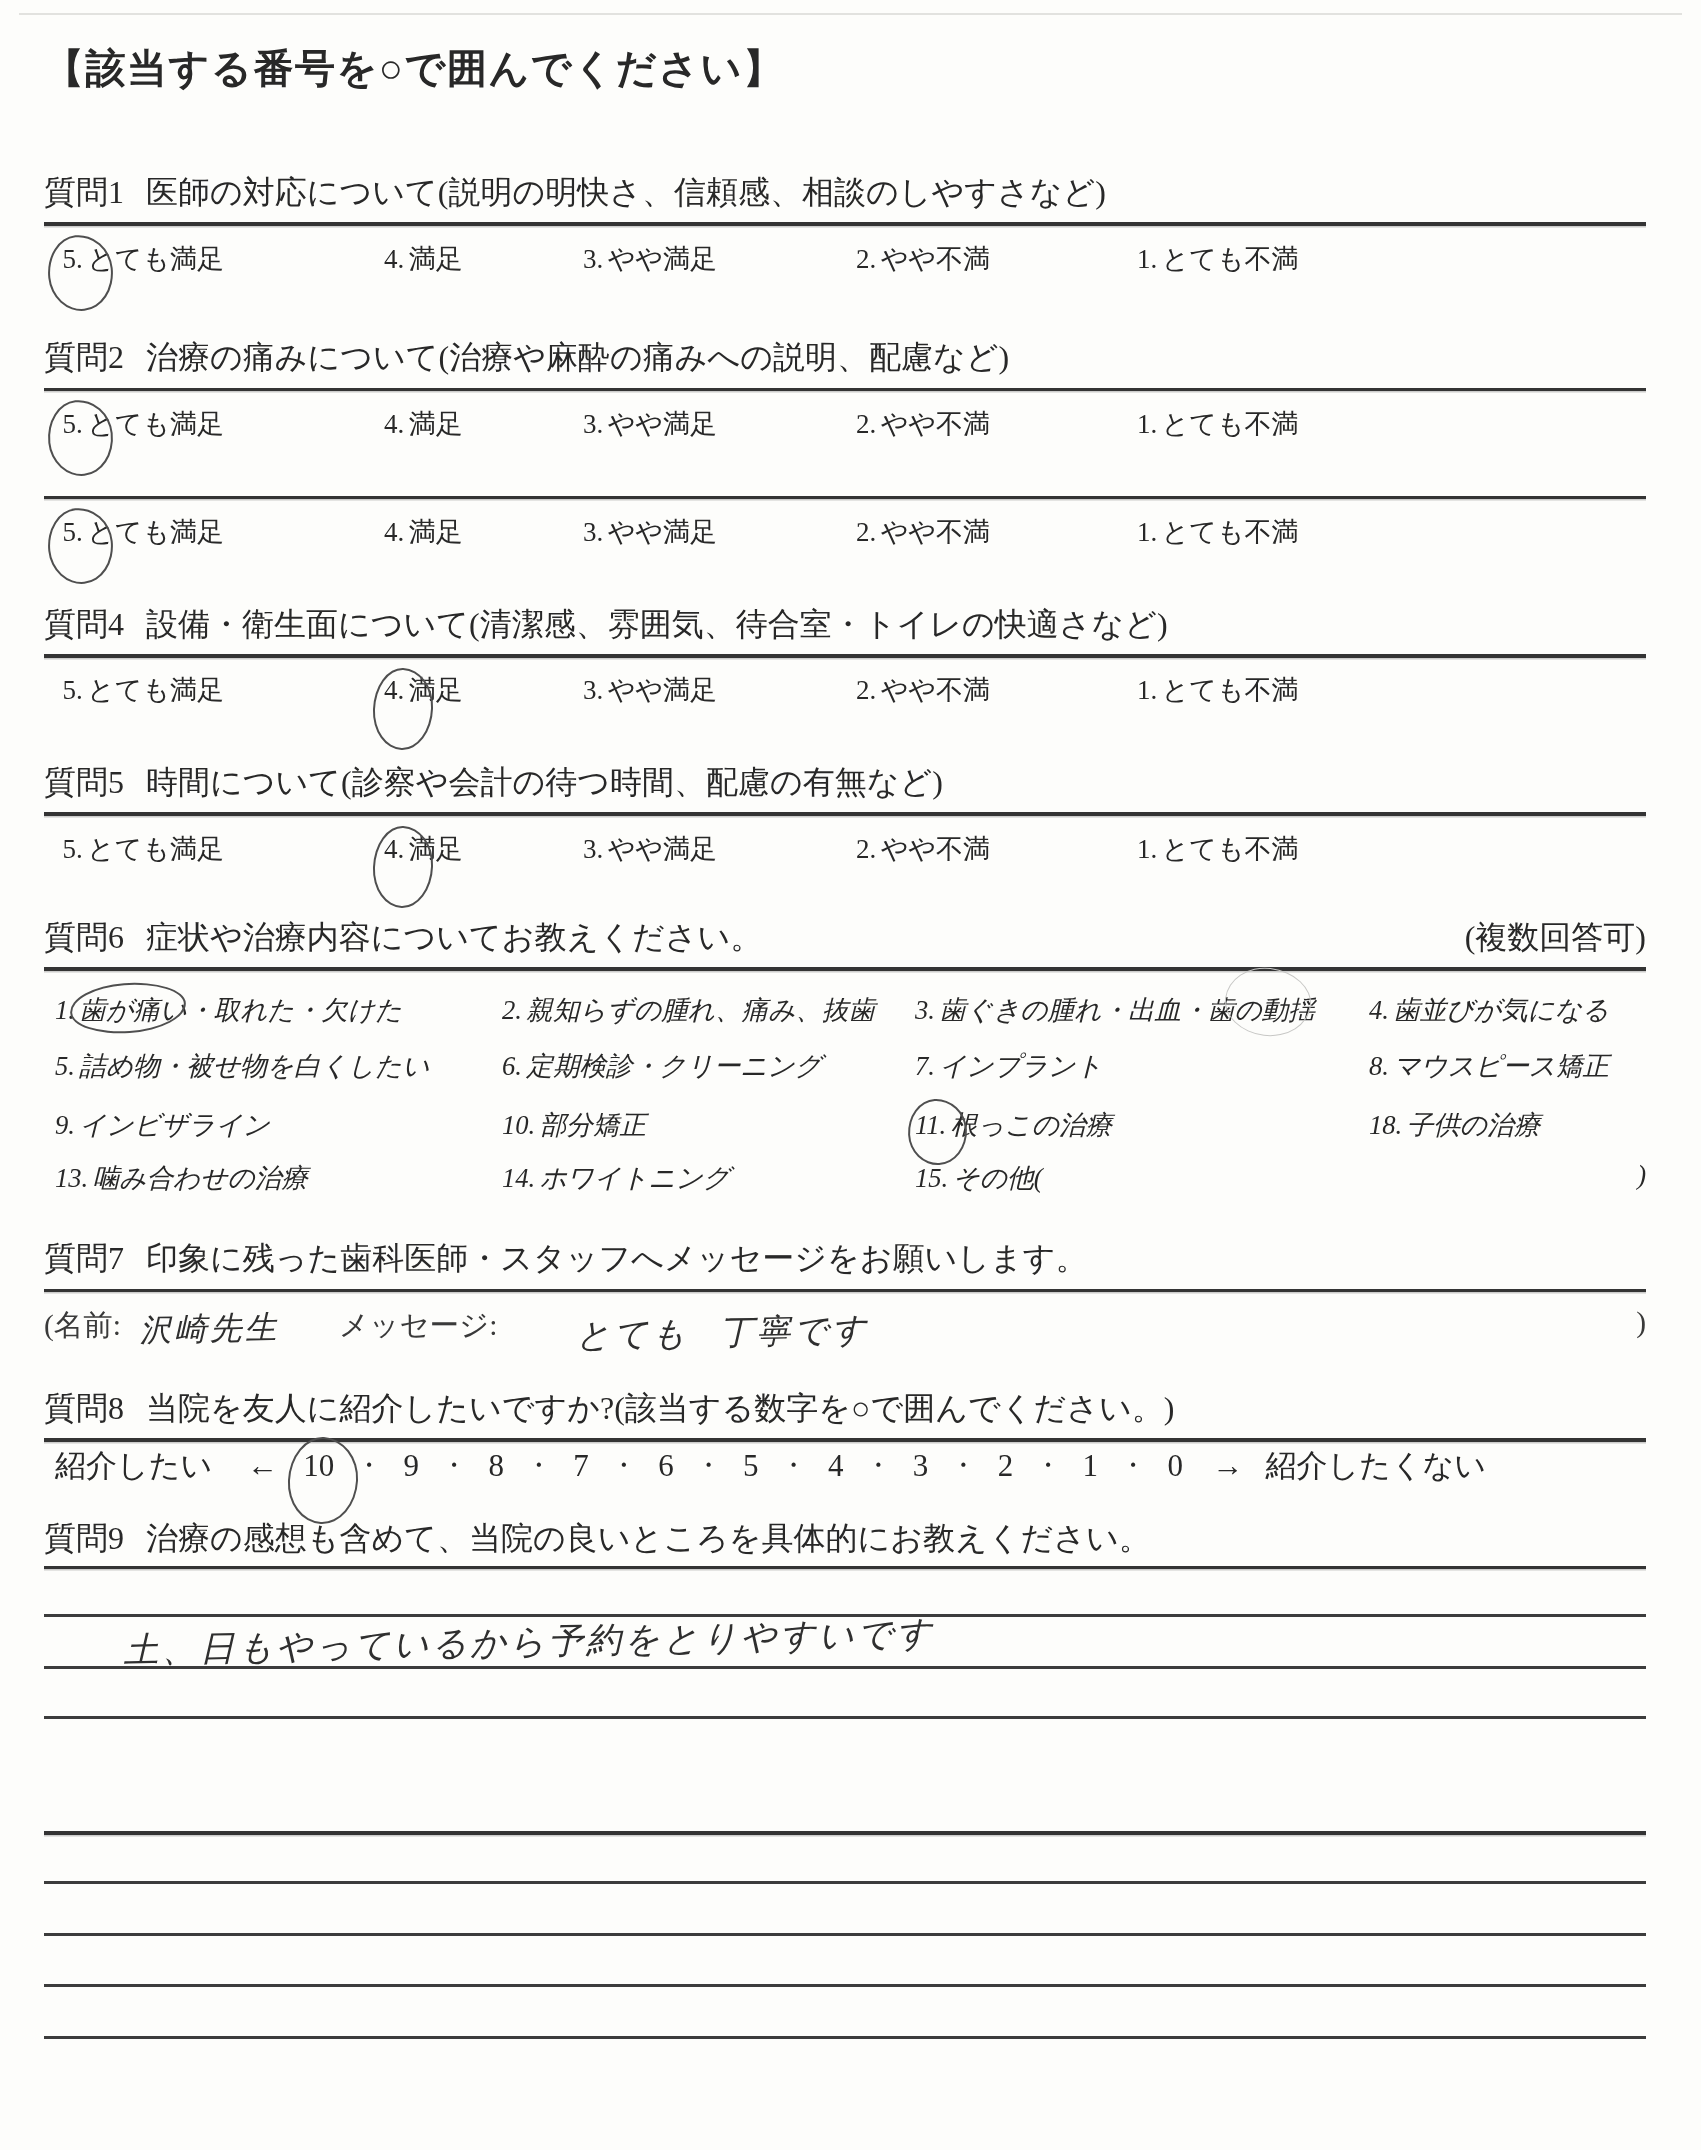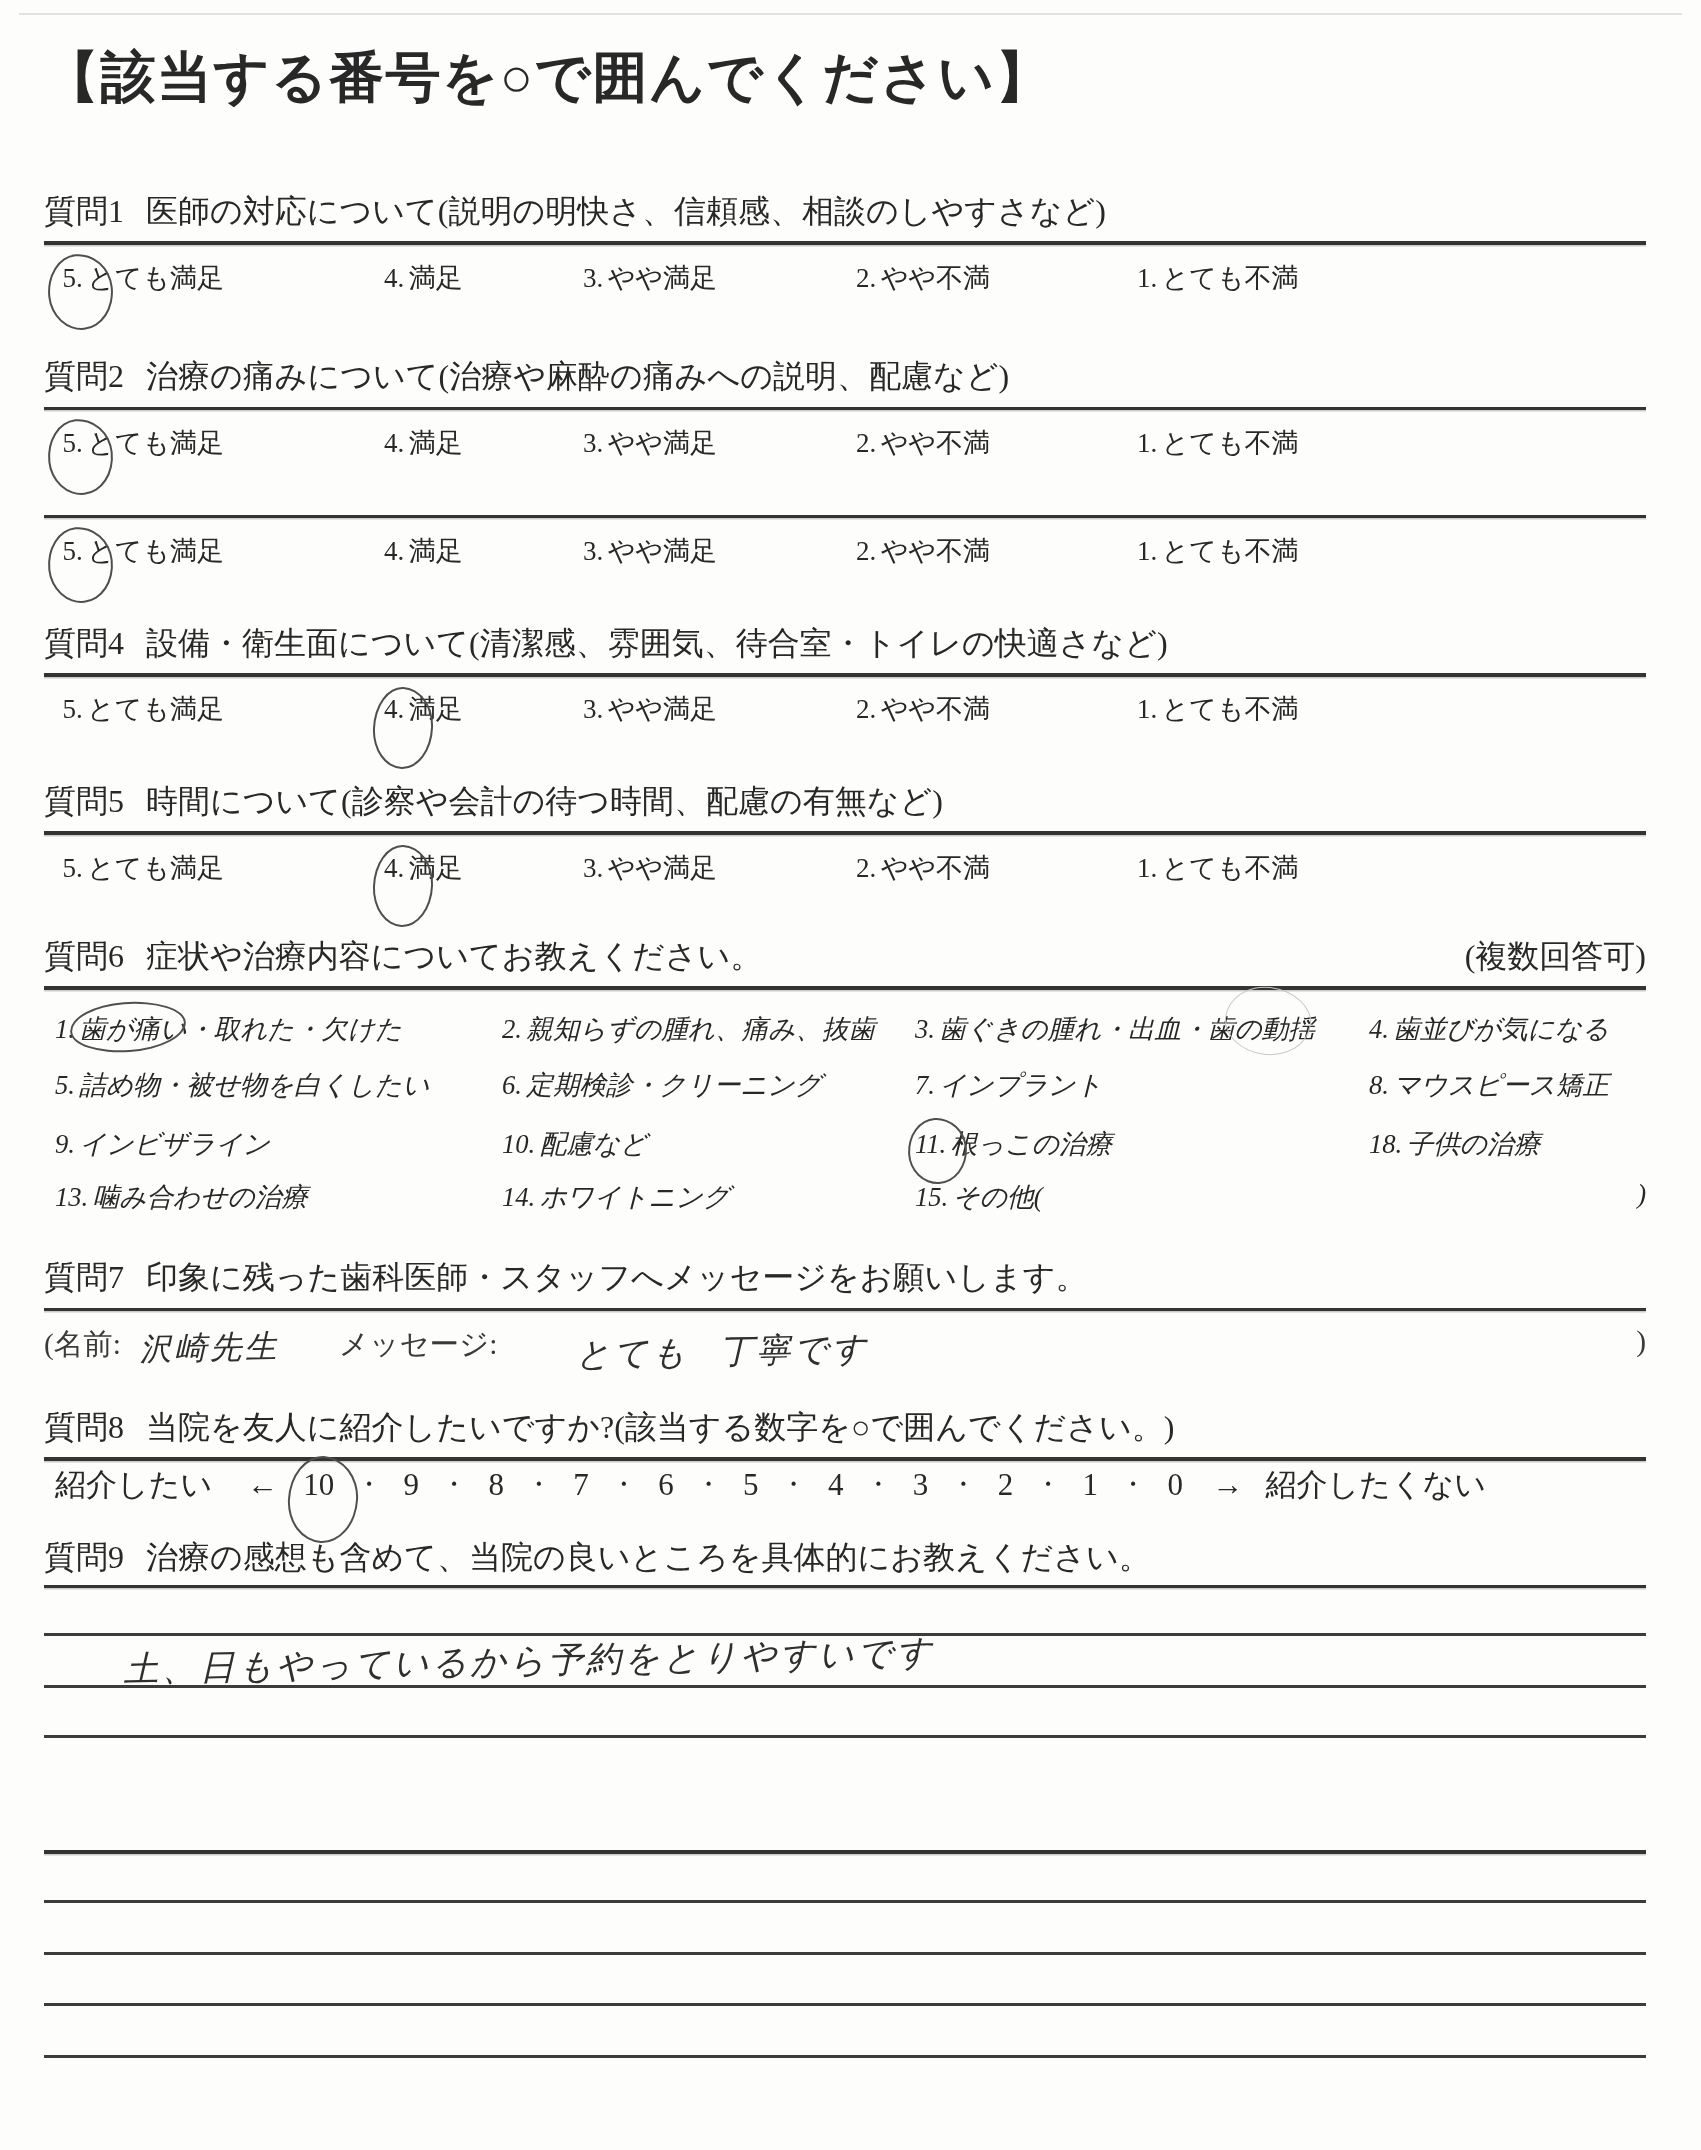--- a/index.html
+++ b/index.html
@@ -3,21 +3,21 @@
 <meta charset="utf-8">
 <style>
   html,body { margin:0; padding:0; background:#9a9a9a; }
   .page {
     position:relative; width:1701px; height:2151px; margin:0 auto;
     background:#fdfdfb; color:#282828; overflow:hidden; box-sizing:border-box;
     padding:0 55px 0 44px;
     font-family:"Liberation Serif","DejaVu Serif",serif;
   }
   .topline { position:absolute; top:13.3px; left:19px; right:19px; height:2.2px; background:#e2e2df; }
-  .title { padding-top:41px; font-size:55px; font-weight:bold; letter-spacing:1.5px; white-space:nowrap; }
+  .title { padding-top:41px; font-size:40px; font-weight:bold; letter-spacing:1.5px; white-space:nowrap; }
   .q-head { font-size:32px; line-height:40px; white-space:nowrap; font-weight:500; }
   .q-head.flex { display:flex; justify-content:space-between;gap:48px; }
   .q-label { margin-right:22px; }
   .rule { height:3.7px; background:#343434; margin-top:10.3px; box-shadow:0 1.5px 0 rgba(60,60,60,.25); }
   .rule.tight { margin-top:7.4px; }
   .rule.tighter { margin-top:5.9px; }
 
   .opts { position:relative; height:46px; margin-top:10.3px; font-size:27px; }
   .opt { position:absolute; top:4.4px; white-space:nowrap; }
   .num { margin-right:4.4px; }
@@ -155,21 +155,21 @@
       <span class="q6-item" style="left:1325px"><span class="num">4.</span><span>歯並びが気になる</span></span>
     </div>
     <div class="q6-row r2">
       <span class="q6-item" style="left:11px"><span class="num">5.</span><span>詰め物・被せ物を白くしたい</span></span>
       <span class="q6-item" style="left:458px"><span class="num">6.</span><span>定期検診・クリーニング</span></span>
       <span class="q6-item" style="left:871px"><span class="num">7.</span><span>インプラント</span></span>
       <span class="q6-item" style="left:1325px"><span class="num">8.</span><span>マウスピース矯正</span></span>
     </div>
     <div class="q6-row r3">
       <span class="q6-item" style="left:11px"><span class="num">9.</span><span>インビザライン</span></span>
-      <span class="q6-item" style="left:458px"><span class="num">10.</span><span>配慮など</span></span>
+      <span class="q6-item" style="left:458px"><span class="num">10.</span><span>部分矯正</span></span>
       <span class="q6-item" style="left:871px"><span class="num circ c-eleven">11.</span><span>根っこの治療</span></span>
       <span class="q6-item" style="left:1325px"><span class="num">18.</span><span>子供の治療</span></span>
     </div>
     <div class="q6-row r4">
       <span class="q6-item" style="left:11px"><span class="num">13.</span><span>噛み合わせの治療</span></span>
       <span class="q6-item" style="left:458px"><span class="num">14.</span><span>ホワイトニング</span></span>
       <span class="q6-item" style="left:871px"><span class="num">15.</span><span>その他(</span></span>
       <span class="q6-item paren-r">)</span>
     </div>
   </section>

